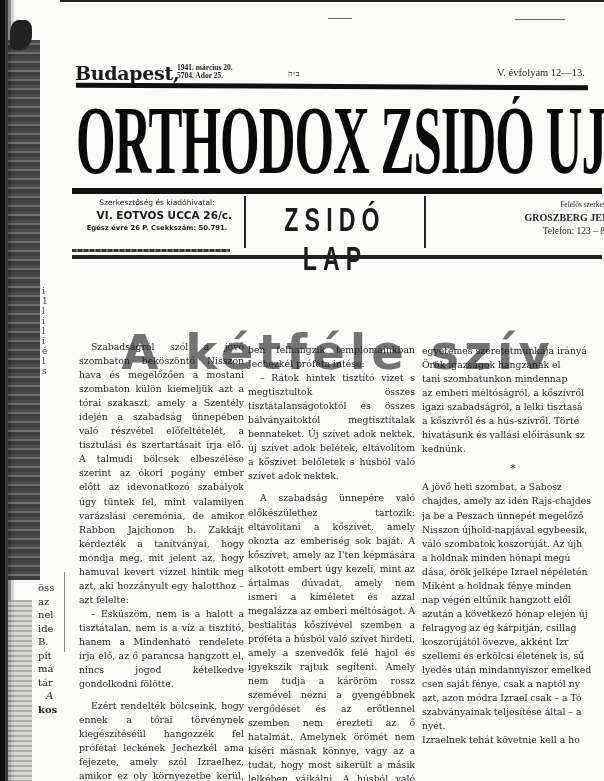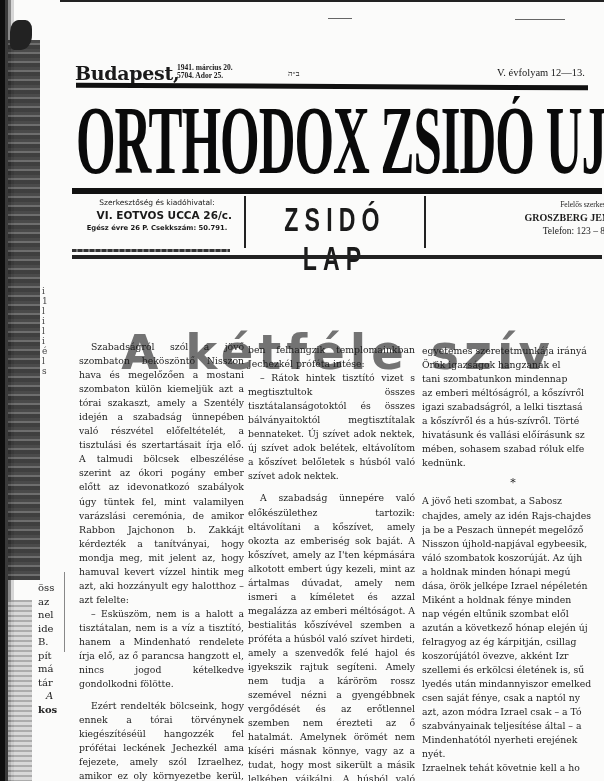--- a/index.html
+++ b/index.html
@@ -156,37 +156,35 @@
 </div>
 
 <div class="col col3">
   <div>egyetemes szeretetmunkája irányá</div>
   <div>   Örök igazságok hangzanak el</div>
   <div>tani szombatunkon mindennap</div>
   <div>az emberi méltóságról, a kőszívről</div>
   <div>igazi szabadságról, a lelki tisztasá</div>
   <div>a kőszívről és a hús-szívről. Törté</div>
   <div>hivatásunk és vallási előírásunk sz</div>
-  <div>mében, sohasem szabad róluk elfe</div>
   <div>kednünk.</div>
   <div class="star">*</div>
   <div>   A jövő heti szombat, a Sabosz</div>
   <div>chajdes, amely az idén Rajs-chajdes</div>
   <div>ja be a Peszach ünnepét megelőző</div>
   <div>Nisszon újhold-napjával egybeesik,</div>
   <div>váló szombatok koszorúját. Az újh</div>
   <div>a holdnak minden hónapi megú</div>
   <div>dása, örök jelképe Izrael népéletén</div>
   <div>Miként a holdnak fénye minden</div>
-  <div>nap végén eltűnik szombat elől</div>
+  <div>nap végén eltűnik hangzott elől</div>
   <div>azután a következő hónap elején új</div>
   <div>felragyog az ég kárpitján, csillag</div>
   <div>koszorújától övezve, akként Izr</div>
   <div>szellemi és erkölcsi életének is, sű</div>
   <div>lyedés után mindannyiszor emelked</div>
   <div>csen saját fénye, csak a naptól ny</div>
   <div>azt, azon módra Izrael csak – a Tó</div>
   <div>szabványainak teljesítése által – a</div>
-  <div>Mindenhatótól nyerheti erejének</div>
   <div>nyét.</div>
   <div>   Izraelnek tehát követnie kell a ho</div>
 
 </div>
 
 </body></html>

